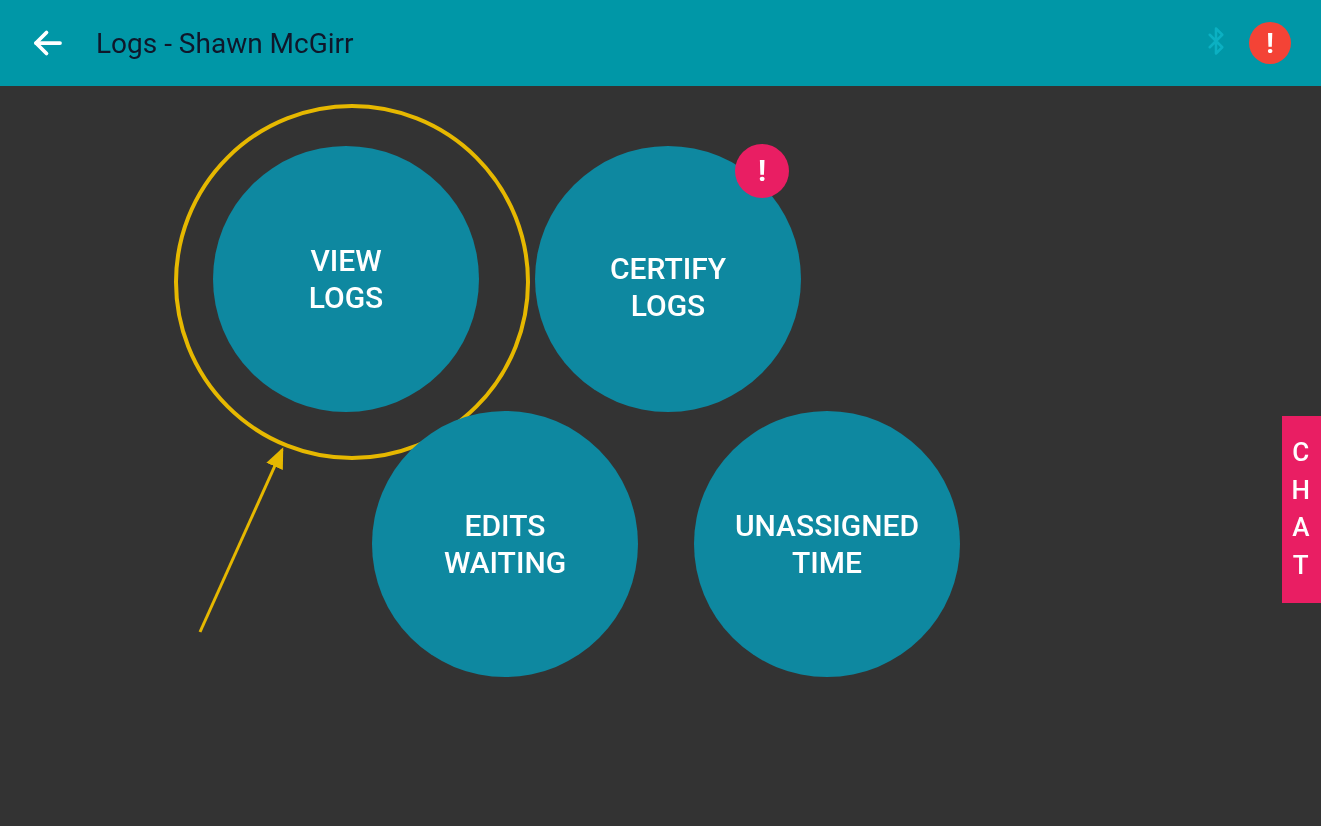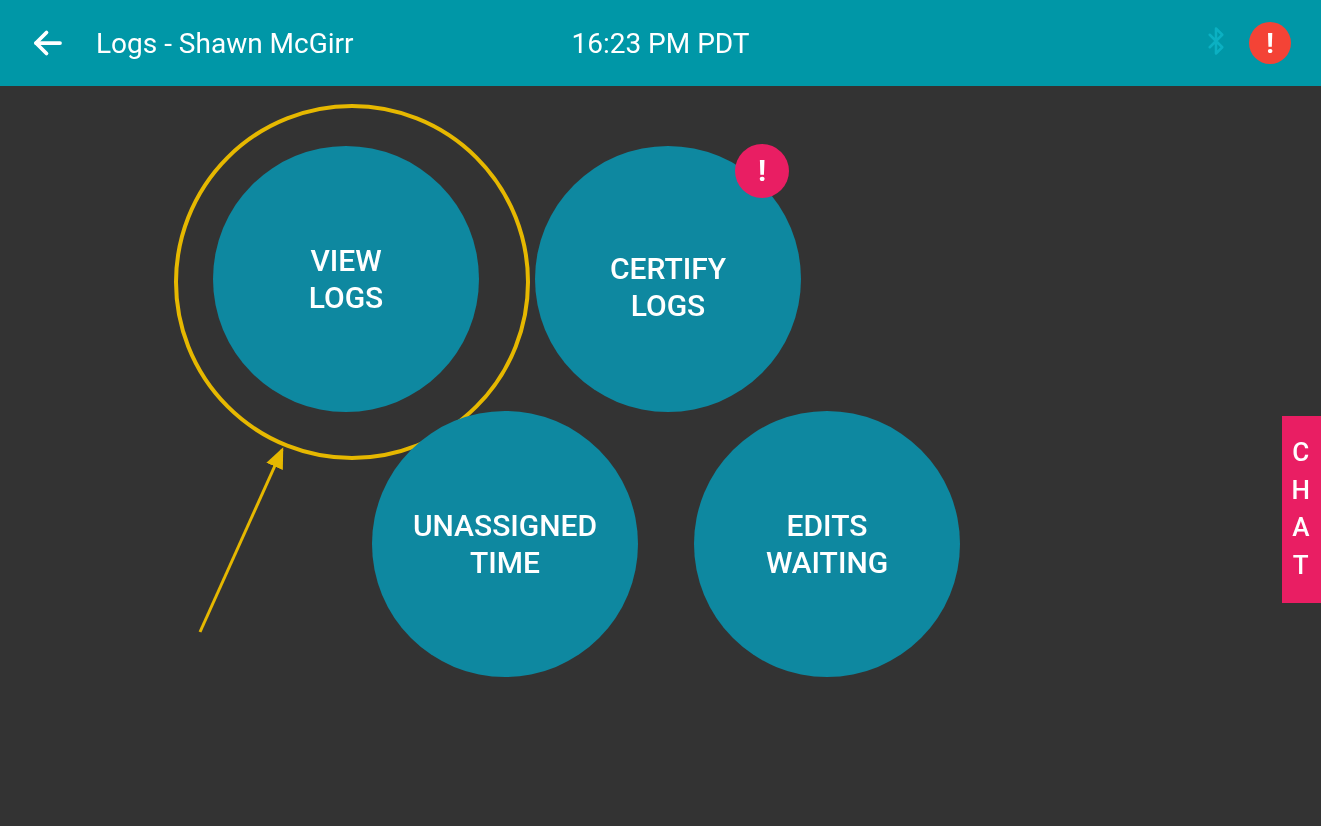--- a/index.html
+++ b/index.html
@@ -19,21 +19,21 @@
       padding: 0 30px;
       position: relative;
     }
     .back-arrow {
       color: white;
       cursor: pointer;
       display: flex;
       align-items: center;
     }
     .header-title {
-      color: #ffffff;
+      color: #0f172a;
       font-size: 28px;
       font-weight: 400;
       margin-left: 30px;
     }
     .header-time {
       color: white;
       font-size: 28px;
       font-weight: 400;
       position: absolute;
       left: 50%;
@@ -146,21 +146,20 @@
 <body>
 
 <div class="header">
   <div class="back-arrow">
     <svg width="36" height="36" viewBox="0 0 24 24" fill="none" stroke="white" stroke-width="2.5" stroke-linecap="round" stroke-linejoin="round">
       <line x1="20" y1="12" x2="4" y2="12"></line>
       <polyline points="11 5 4 12 11 19"></polyline>
     </svg>
   </div>
   <div class="header-title">Logs - Shawn McGirr</div>
-  <div class="header-time">16:23 PM PDT</div>
   <div class="header-right">
     <div>
       <svg class="bluetooth-icon" width="30" height="34" viewBox="0 0 24 24" fill="none" stroke="#13c1d4" stroke-width="2" stroke-linecap="round" stroke-linejoin="round">
         <path d="M7 7 L17 17 L12 22 L12 2 L17 7 L7 17"></path>
       </svg>
     </div>
     <div class="alert-badge">
       <span>!</span>
     </div>
   </div>
@@ -189,26 +188,26 @@
       <span style="white-space:pre-line;margin-top:16px;">CERTIFY
 LOGS</span>
       <div class="pink-badge">
         <span>!</span>
       </div>
     </div>
   </div>
 
   <div class="row row-bottom">
     <div class="circle-btn">
+      <span style="white-space:pre-line;">EDITS
+WAITING</span>
+    </div>
+    <div class="circle-btn">
       <span style="white-space:pre-line;">UNASSIGNED
 TIME</span>
-    </div>
-    <div class="circle-btn">
-      <span style="white-space:pre-line;">EDITS
-WAITING</span>
     </div>
   </div>
 
   <div class="chat-tab">
     <span>C</span>
     <span>H</span>
     <span>A</span>
     <span>T</span>
   </div>
 </div>

